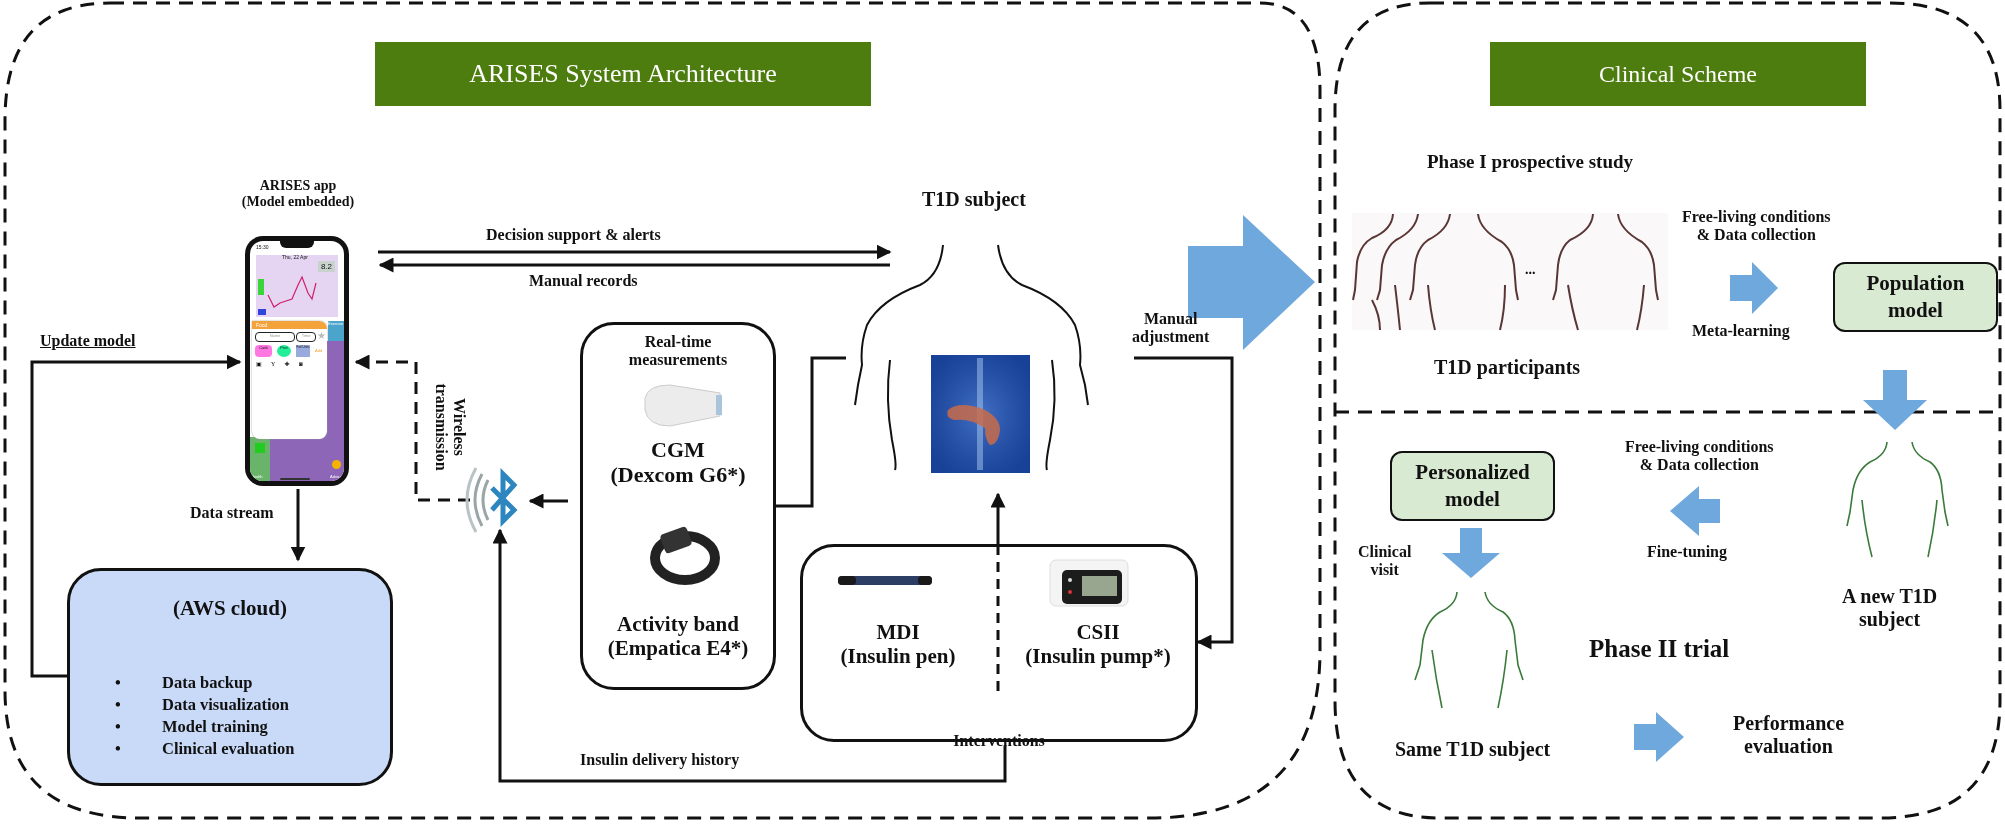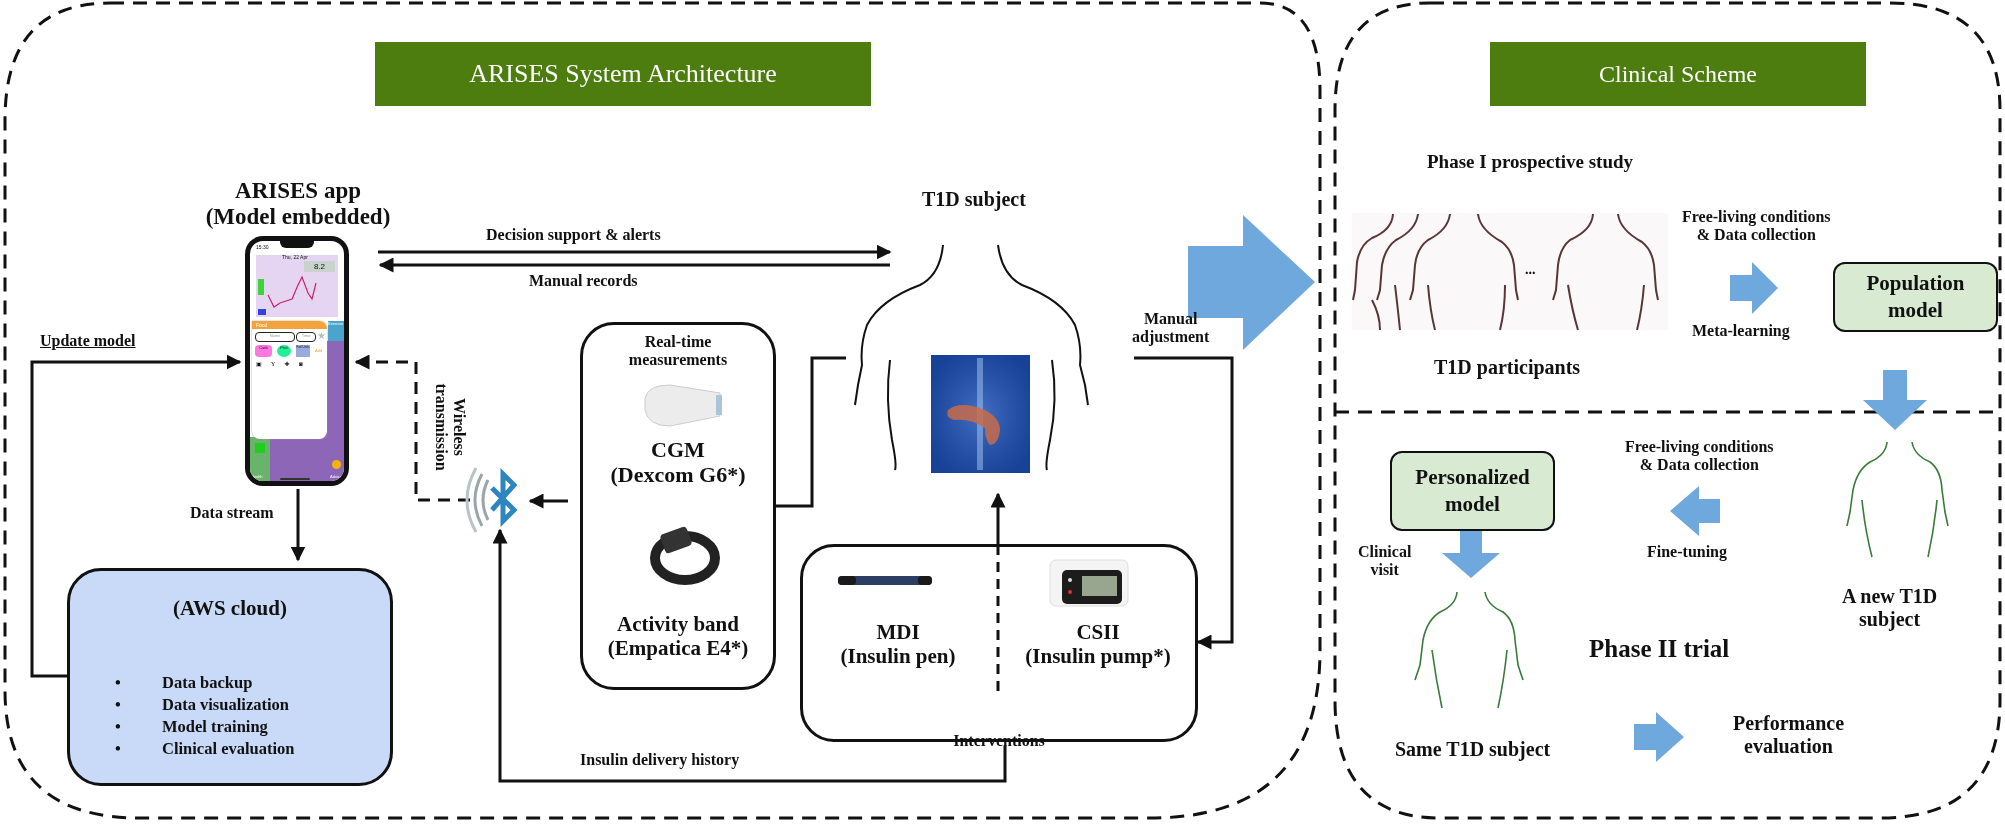--- a/index.html
+++ b/index.html
@@ -138,37 +138,37 @@
     <path d="M1457,592 Q1456,605 1440,612 Q1427,620 1423,640 L1420,665 L1415,680"></path>
     <path d="M1485,592 Q1487,605 1503,612 Q1514,620 1515,640 L1518,665 L1523,680"></path>
     <path d="M1432,650 Q1436,680 1442,708"></path>
       <path d="M1507,650 Q1504,680 1498,708"></path>
   </g>
 </svg>
 
 <div class="banner" style="left:375px;top:42px;width:496px;height:64px;">ARISES System Architecture</div>
 <div class="banner" style="left:1481px;top:42px;width:376px;height:64px;font-size:24px;margin-left:9px;">Clinical Scheme</div>
 
-<div class="t" style="left:178px;top:178px;width:240px;font-size:23px;">
+<div class="t" style="left:178px;top:178px;width:240px;font-size:14px;">
   <div>ARISES app</div>
   <div>(Model embedded)</div>
 </div>
 
 <div class="phone">
   <div class="screen">
     <div style="position:absolute;left:6px;top:3px;font-size:5px;font-family:'Liberation Sans',sans-serif;">15:30</div>
     <div style="position:absolute;left:30px;top:0;width:34px;height:7px;background:#111;border-radius:0 0 6px 6px;"></div>
     <div style="position:absolute;left:6px;top:14px;width:82px;height:62px;background:#e6d4f3;">
       <div style="position:absolute;left:26px;top:-1px;font-size:5px;font-family:'Liberation Sans',sans-serif;">Thu, 22 Apr</div>
       <div style="position:absolute;left:2px;top:24px;width:6px;height:16px;background:#3bd43b;"></div>
       <div style="position:absolute;left:2px;top:54px;width:8px;height:6px;background:#3344dd;"></div>
       <svg width="82" height="62" style="position:absolute;left:0;top:0;">
           <polyline points="12,40 18,52 24,48 30,46 36,44 42,30 46,22 52,38 56,44 60,28" fill="none" stroke="#d0206a" stroke-width="1.2"></polyline>
         </svg>
-      <div style="position:absolute;right:3px;top:6px;background:#c7d3cc;font-size:8px;padding:1px 10px;font-family:'Liberation Sans',sans-serif;">8.2</div>
+      <div style="position:absolute;right:3px;top:6px;background:#c7d3cc;font-size:8px;padding:1px 3px;font-family:'Liberation Sans',sans-serif;">8.2</div>
     </div>
     <div style="position:absolute;right:0;top:80px;width:16px;height:22px;background:#4aa4cc;color:#fff;font-size:4px;font-family:'Liberation Sans',sans-serif;">Exercise</div>
     <div style="position:absolute;left:12px;right:0;top:100px;bottom:0;background:#8e66b7;border-radius:10px 0 0 0;"></div>
     <div style="position:absolute;left:0;top:196px;width:20px;bottom:0;background:#6ab36a;">
       <div style="position:absolute;left:5px;top:6px;width:10px;height:10px;background:#1fcc1f;"></div>
     </div>
     <div style="position:absolute;left:2px;top:80px;width:75px;height:118px;background:#fff;border-radius:0 8px 8px 8px;box-shadow:0 0 2px #999;">
       <div style="background:#f4a23a;color:#fff;font-size:5px;padding:1px 4px;border-radius:0 8px 0 0;font-family:'Liberation Sans',sans-serif;">Food</div>
       <div style="position:absolute;left:3px;top:11px;width:38px;height:8px;border:1px solid #222;border-radius:4px;font-size:4px;text-align:center;color:#999;font-family:'Liberation Sans',sans-serif;">Name</div>
       <div style="position:absolute;left:44px;top:11px;width:18px;height:8px;border:1px solid #222;border-radius:4px;font-size:4px;text-align:center;color:#999;font-family:'Liberation Sans',sans-serif;">Time</div>
@@ -262,21 +262,21 @@
     <div>Population</div>
     <div>model</div>
   </div>
 </div>
 
 <div class="t" style="left:1625px;top:438px;font-size:16px;">
   <div>Free-living conditions</div>
   <div>&amp; Data collection</div>
 </div>
 <div class="t" style="left:1647px;top:543px;font-size:16px;">Fine-tuning</div>
-<div class="gbox" style="left:1390px;top:451px;width:165px;height:80px;">
+<div class="gbox" style="left:1390px;top:451px;width:165px;height:70px;">
   <div>
     <div>Personalized</div>
     <div>model</div>
   </div>
 </div>
 <div class="t" style="left:1358px;top:543px;font-size:16px;">
   <div>Clinical</div>
   <div>visit</div>
 </div>
 <div class="t" style="left:1842px;top:585px;font-size:20px;">

